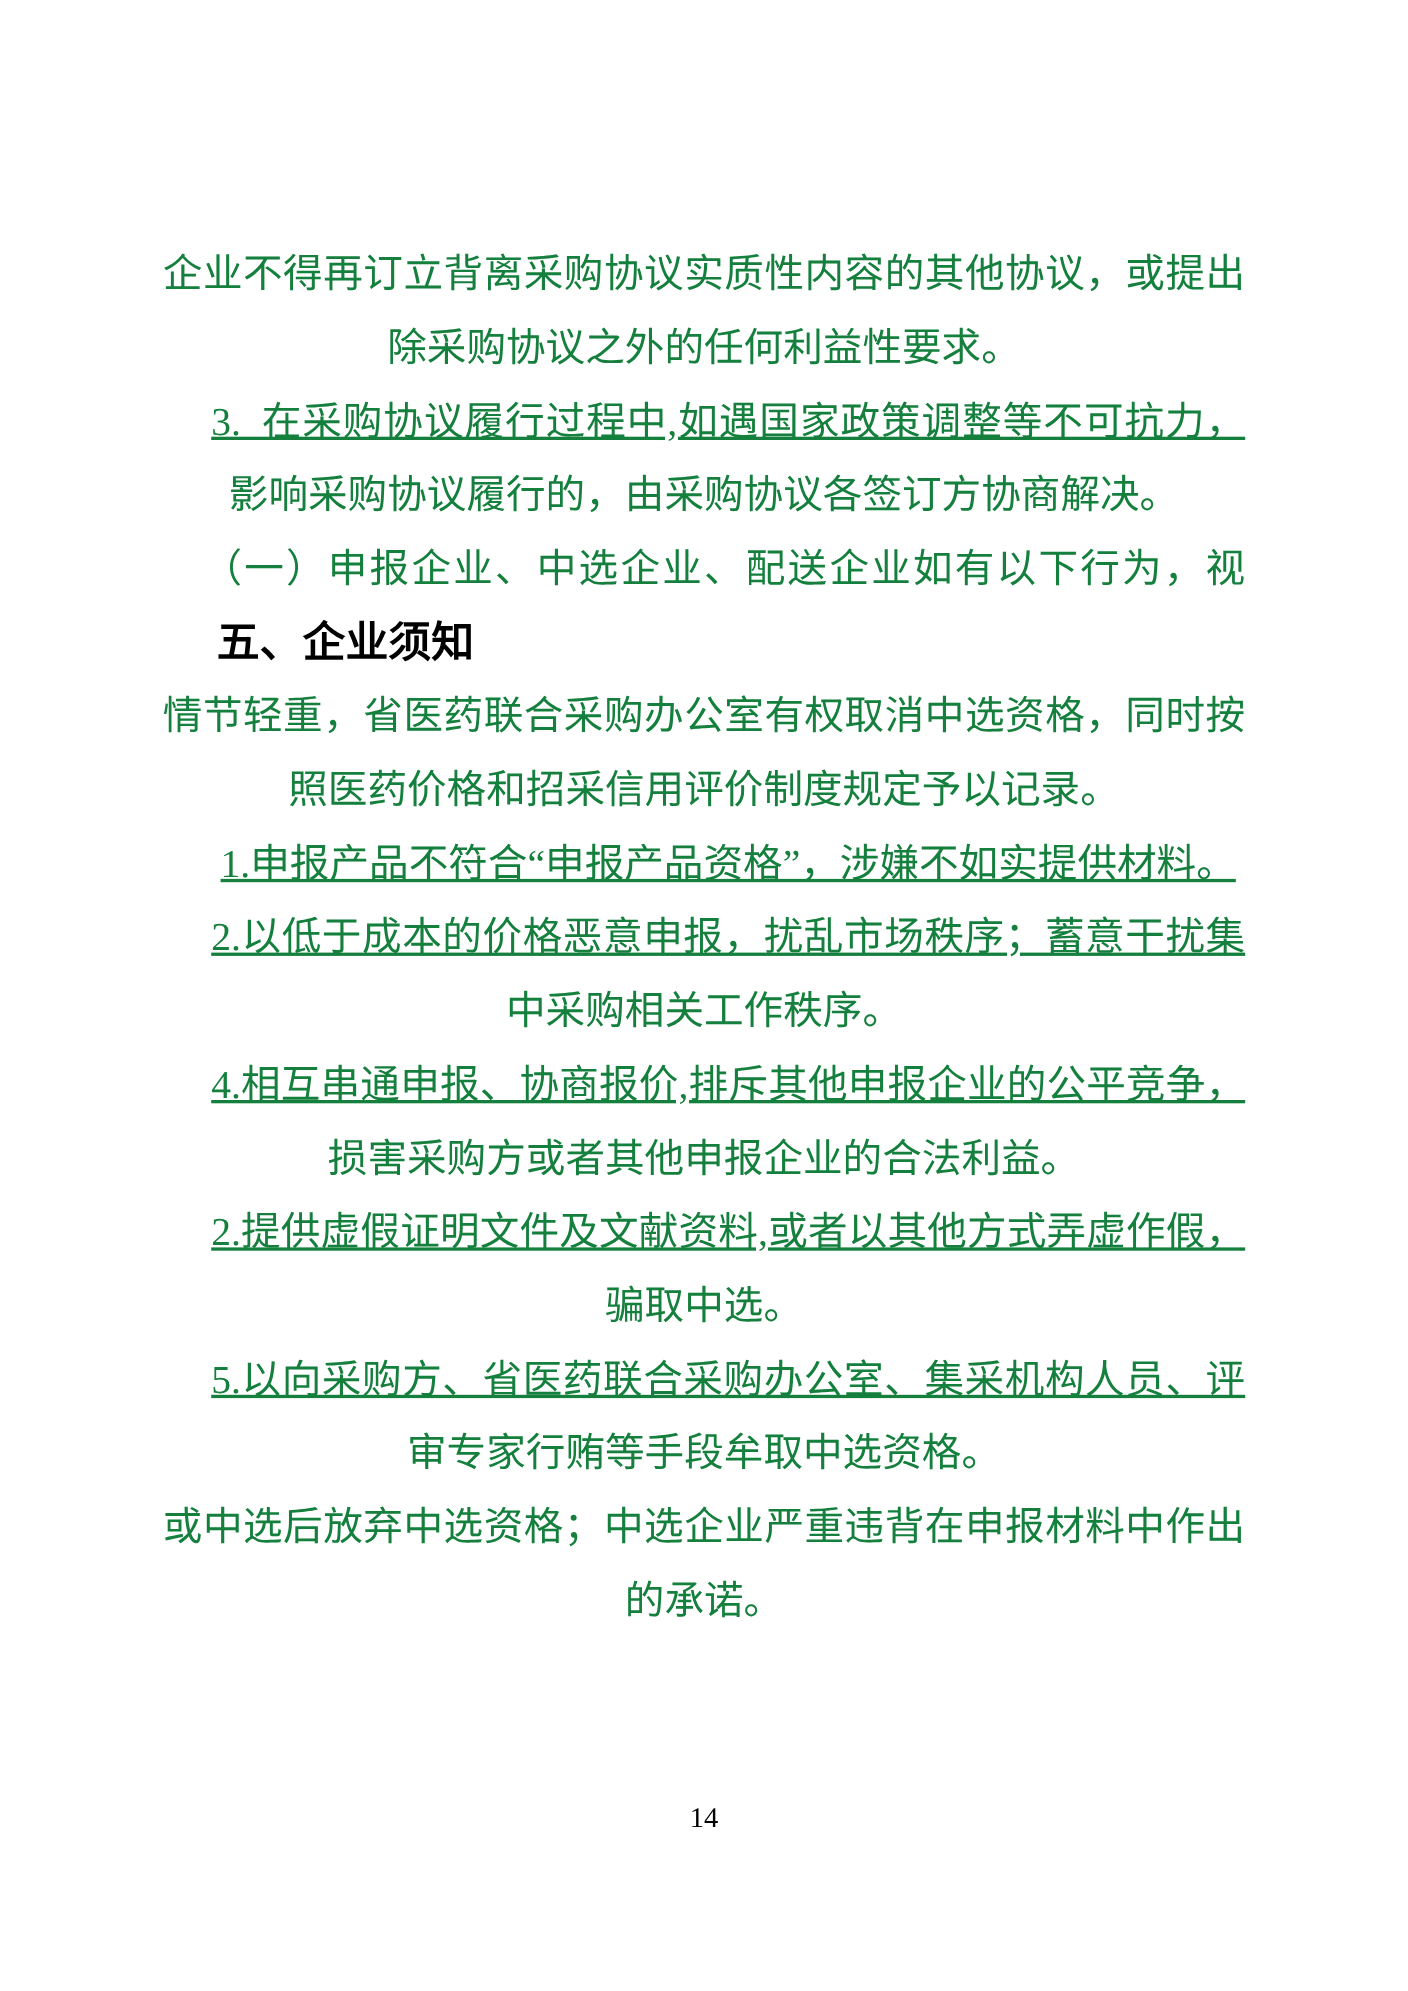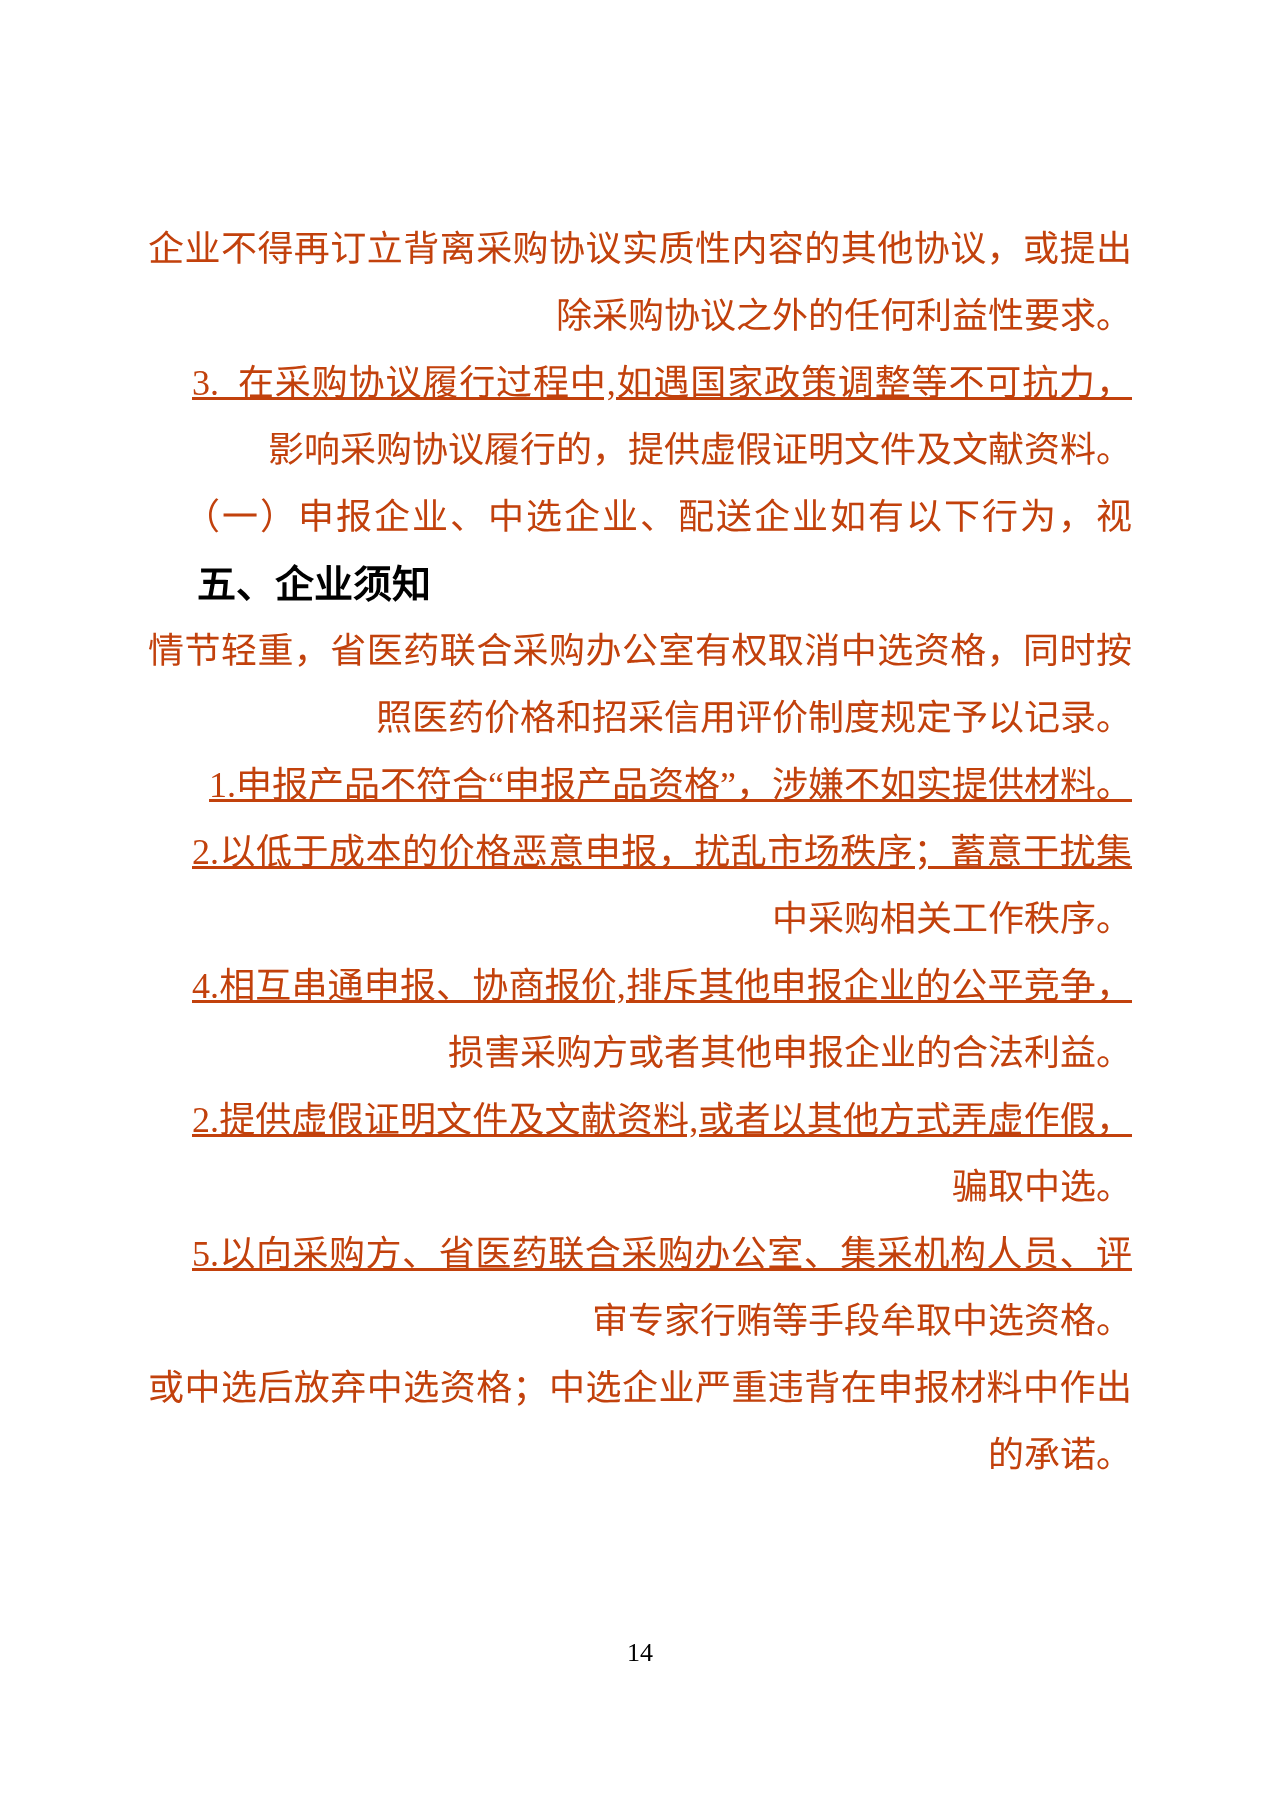--- a/index.html
+++ b/index.html
@@ -17,34 +17,34 @@
   .content {
     position: absolute;
     left: 148px;
     top: 216px;
     width: 984px;
   }
   .line {
     font-family: "Liberation Serif", "DejaVu Serif", serif;
     font-size: 36px;
     line-height: 67px;
-    color: #c2410c;
+    color: #15803d;
     white-space: nowrap;
     text-align: left;
   }
   
   .line.j {
     white-space: normal;
     text-align: justify;
     text-align-last: justify;
     text-justify: inter-character;
   }
   
   .line.e {
-    text-align: right;
+    text-align: center;
   }
   .line.heading {
     font-family: "Liberation Sans", "DejaVu Sans", sans-serif;
     font-weight: 700;
     font-size: 39px;
     color: #000000;
   }
   .ind-num  { padding-left: 44px; text-decoration: underline; }
   .ind-par  { padding-left: 36px; }
   .ind-head { padding-left: 49px; }
@@ -60,21 +60,21 @@
   }
 </style>
 </head>
 <body>
 
 <div class="page">
   <div class="content">
     <div class="line j">企业不得再订立背离采购协议实质性内容的其他协议，或提出</div>
     <div class="line e">除采购协议之外的任何利益性要求。</div>
     <div class="line j ind-num">3. 在采购协议履行过程中,如遇国家政策调整等不可抗力，</div>
-    <div class="line e">影响采购协议履行的，提供虚假证明文件及文献资料。</div>
+    <div class="line e">影响采购协议履行的，由采购协议各签订方协商解决。</div>
     <div class="line j ind-par">（一）申报企业、中选企业、配送企业如有以下行为，视</div>
     <div class="line heading ind-head">五、企业须知</div>
     <div class="line j">情节轻重，省医药联合采购办公室有权取消中选资格，同时按</div>
     <div class="line e">照医药价格和招采信用评价制度规定予以记录。</div>
     <div class="line e ind-num">1.申报产品不符合“申报产品资格”，涉嫌不如实提供材料。</div>
     <div class="line j ind-num">2.以低于成本的价格恶意申报，扰乱市场秩序；蓄意干扰集</div>
     <div class="line e">中采购相关工作秩序。</div>
     <div class="line j ind-num">4.相互串通申报、协商报价,排斥其他申报企业的公平竞争，</div>
     <div class="line e">损害采购方或者其他申报企业的合法利益。</div>
     <div class="line j ind-num">2.提供虚假证明文件及文献资料,或者以其他方式弄虚作假，</div>

